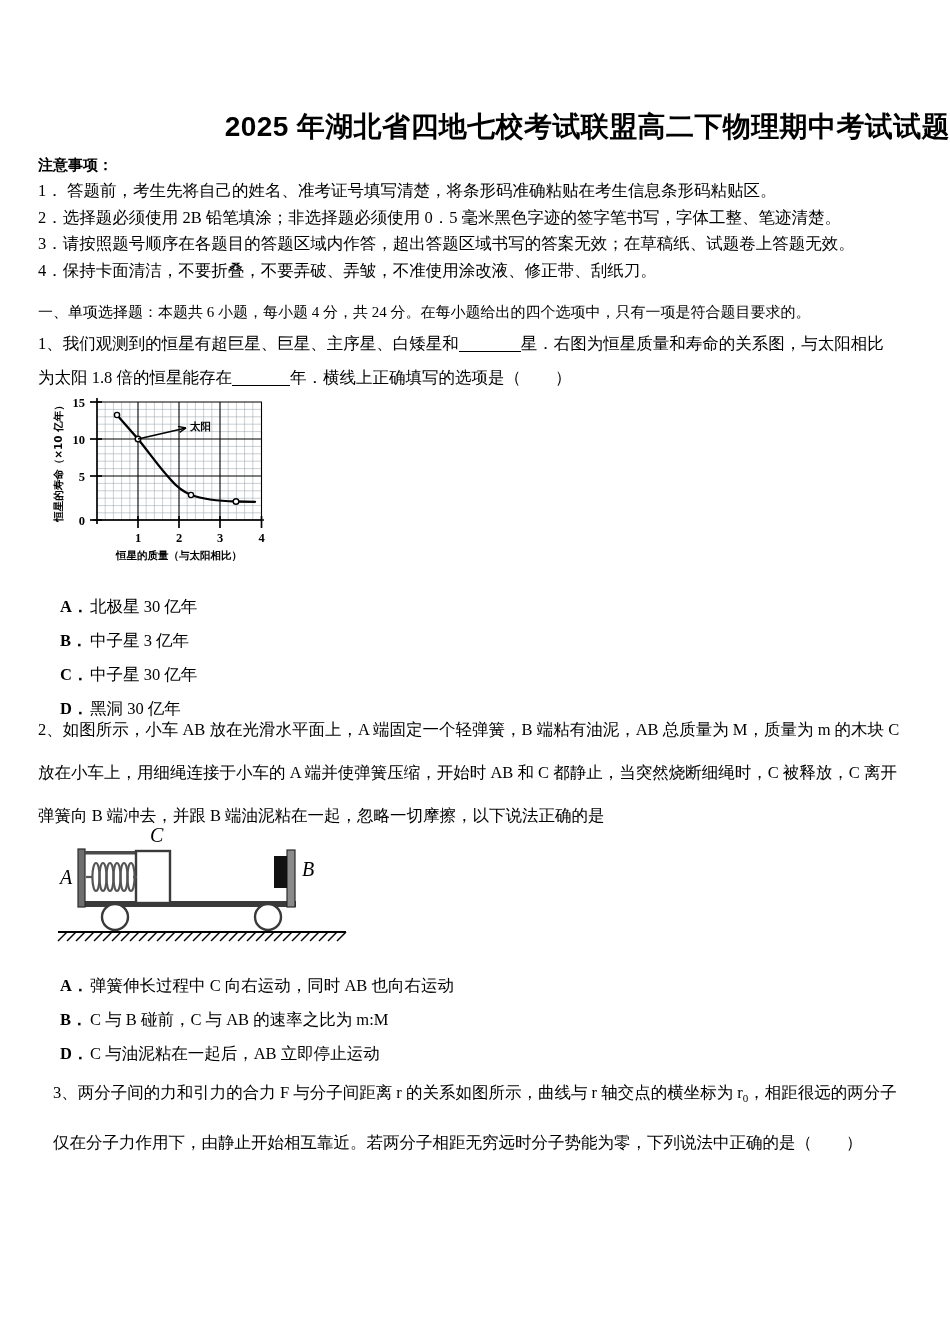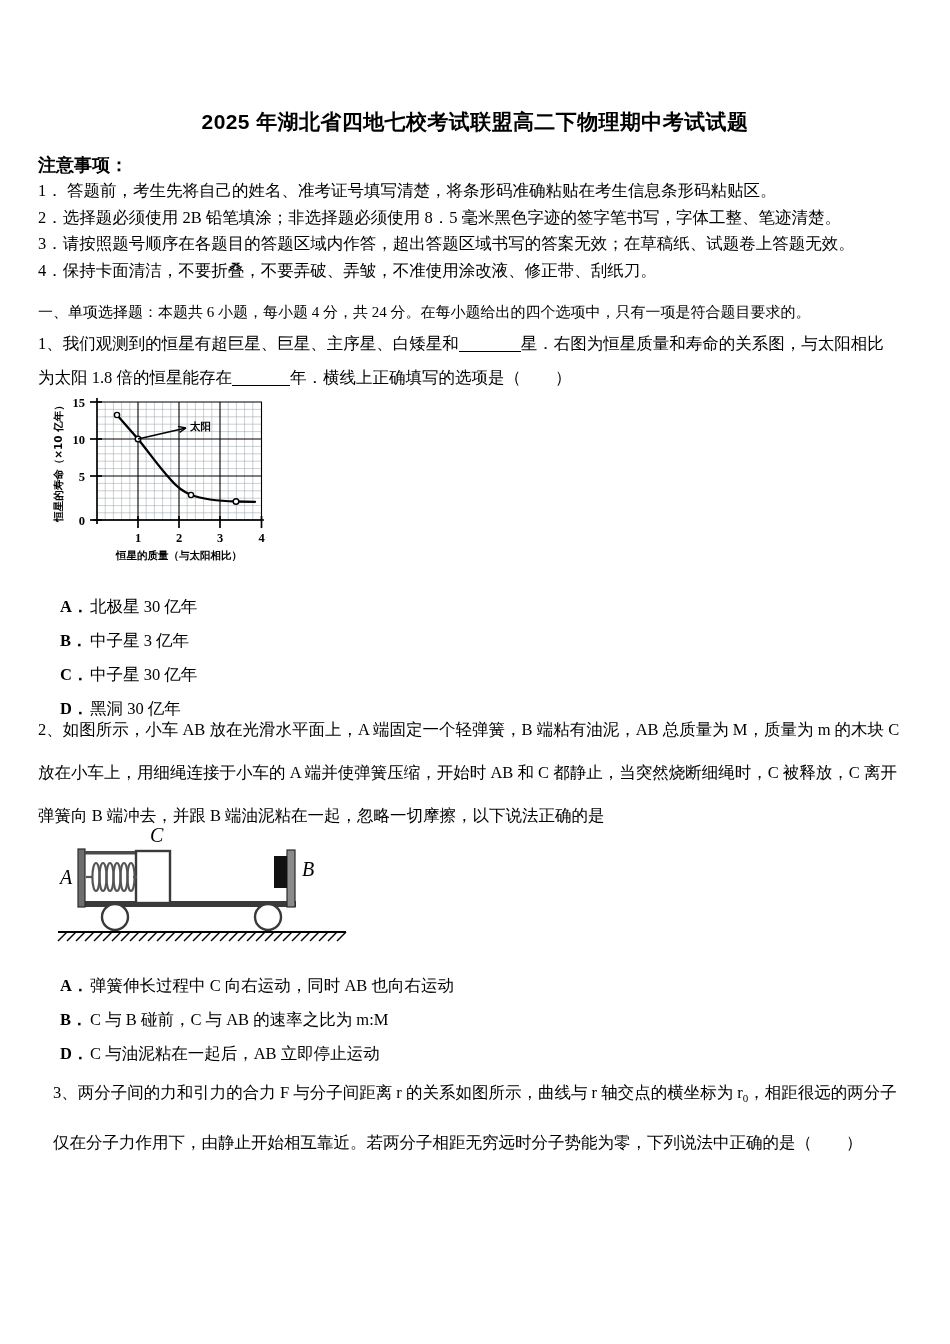--- a/index.html
+++ b/index.html
@@ -19,36 +19,36 @@
     position: absolute;
     left: 0; top: 0;
     width: 950px;
     height: 1344px;
     padding: 0;
   }
   .doc-title {
     position: absolute;
     left: 0; right: 0;
     top: 108px;
-    text-align: center;
+    text-align: right;
     font-family: "Liberation Sans", "DejaVu Sans", sans-serif;
     font-weight: bold;
-    font-size: 21px;
+    font-size: 28px;
     letter-spacing: 0.4px;
   }
   .body-block {
     position: absolute;
     left: 38px;
     width: 878px;
   }
   .notice {
     top: 152px;
   }
   .notice-heading {
-    font-size: 18px;
+    font-size: 15px;
     font-weight: bold;
     line-height: 26px;
     font-family: "Liberation Serif", "DejaVu Serif", serif;
   }
   .notice-item {
     font-size: 16.5px;
     line-height: 26.5px;
     white-space: nowrap;
   }
   .section-head {
@@ -121,21 +121,21 @@
 </head>
 <body>
 
 <div class="page">
 
   <div class="doc-title">2025 年湖北省四地七校考试联盟高二下物理期中考试试题</div>
 
   <div class="body-block notice">
     <div class="notice-heading">注意事项：</div>
     <div class="notice-item">1．  答题前，考生先将自己的姓名、准考证号填写清楚，将条形码准确粘贴在考生信息条形码粘贴区。</div>
-    <div class="notice-item">2．选择题必须使用 2B 铅笔填涂；非选择题必须使用 8．5 毫米黑色字迹的签字笔书写，字体工整、笔迹清楚。</div>
+    <div class="notice-item">2．选择题必须使用 2B 铅笔填涂；非选择题必须使用 0．5 毫米黑色字迹的签字笔书写，字体工整、笔迹清楚。</div>
     <div class="notice-item">3．请按照题号顺序在各题目的答题区域内作答，超出答题区域书写的答案无效；在草稿纸、试题卷上答题无效。</div>
     <div class="notice-item">4．保持卡面清洁，不要折叠，不要弄破、弄皱，不准使用涂改液、修正带、刮纸刀。</div>
   </div>
 
   <div class="body-block section-head">一、单项选择题：本题共 6 小题，每小题 4 分，共 24 分。在每小题给出的四个选项中，只有一项是符合题目要求的。</div>
 
   <div class="body-block q-text q1">
     <div class="line1">
       <span>1、</span><span>我们观测到的恒星有超巨星、巨星、主序星、白矮星和</span><span class="blank-line"></span><span>星．右图为恒星质量和寿命的关系图，与太阳相比</span>
     </div>

